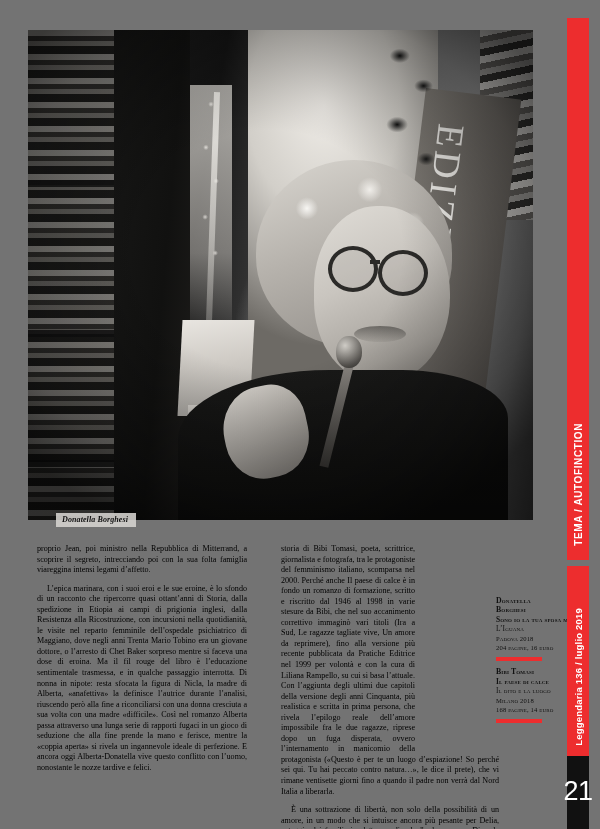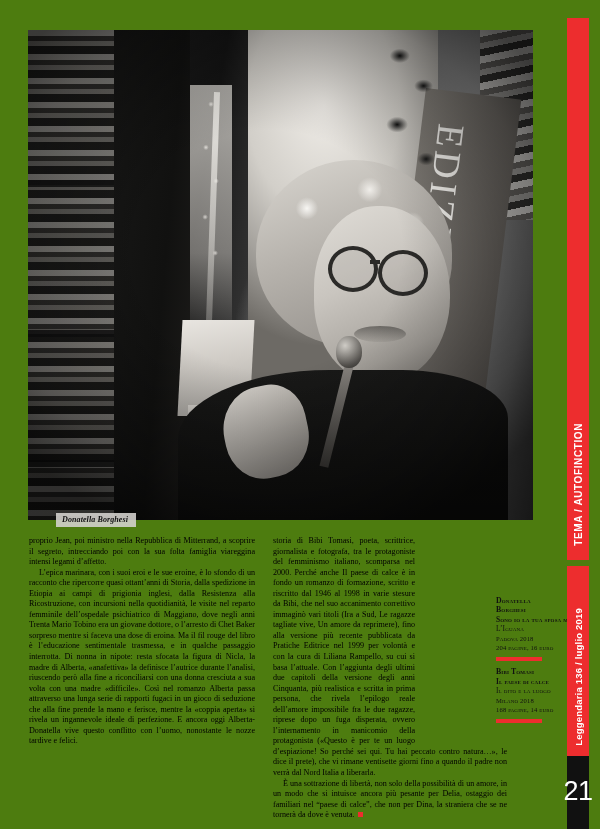--- a/index.html
+++ b/index.html
@@ -13,21 +13,21 @@
     position: relative;
     overflow: hidden;
     font-family: "Liberation Serif", serif;
     color: #000;
   }
 
   
   .page {
     position: absolute;
     inset: 0;
-    background: #4d7c0f;
+    background: #737373;
   }
 
   
   .side-rail {
     position: absolute;
     top: 0;
     right: 0;
     width: 45px;
     height: 829px;
   }
@@ -413,21 +413,21 @@
     font-family: "Liberation Serif", serif;
     font-size: 8.1px;
     line-height: 10.55px;
     text-align: justify;
     color: #000;
     -webkit-hyphens: auto;
     hyphens: auto;
   }
   .col-left { left: 0; width: 226px; }
   .col-right { left: 244px; width: 234px; }
-  .col p { margin: 0; text-indent: 0; }
+  .col p { margin: 8px; text-indent: 0; }
   .col p + p { text-indent: 10px; }
 
   
   .wrap-shape {
     float: right;
     width: 86px;
     height: 210px;
     shape-outside: inset(0);
     margin: 0 0 0 6px;
   }

